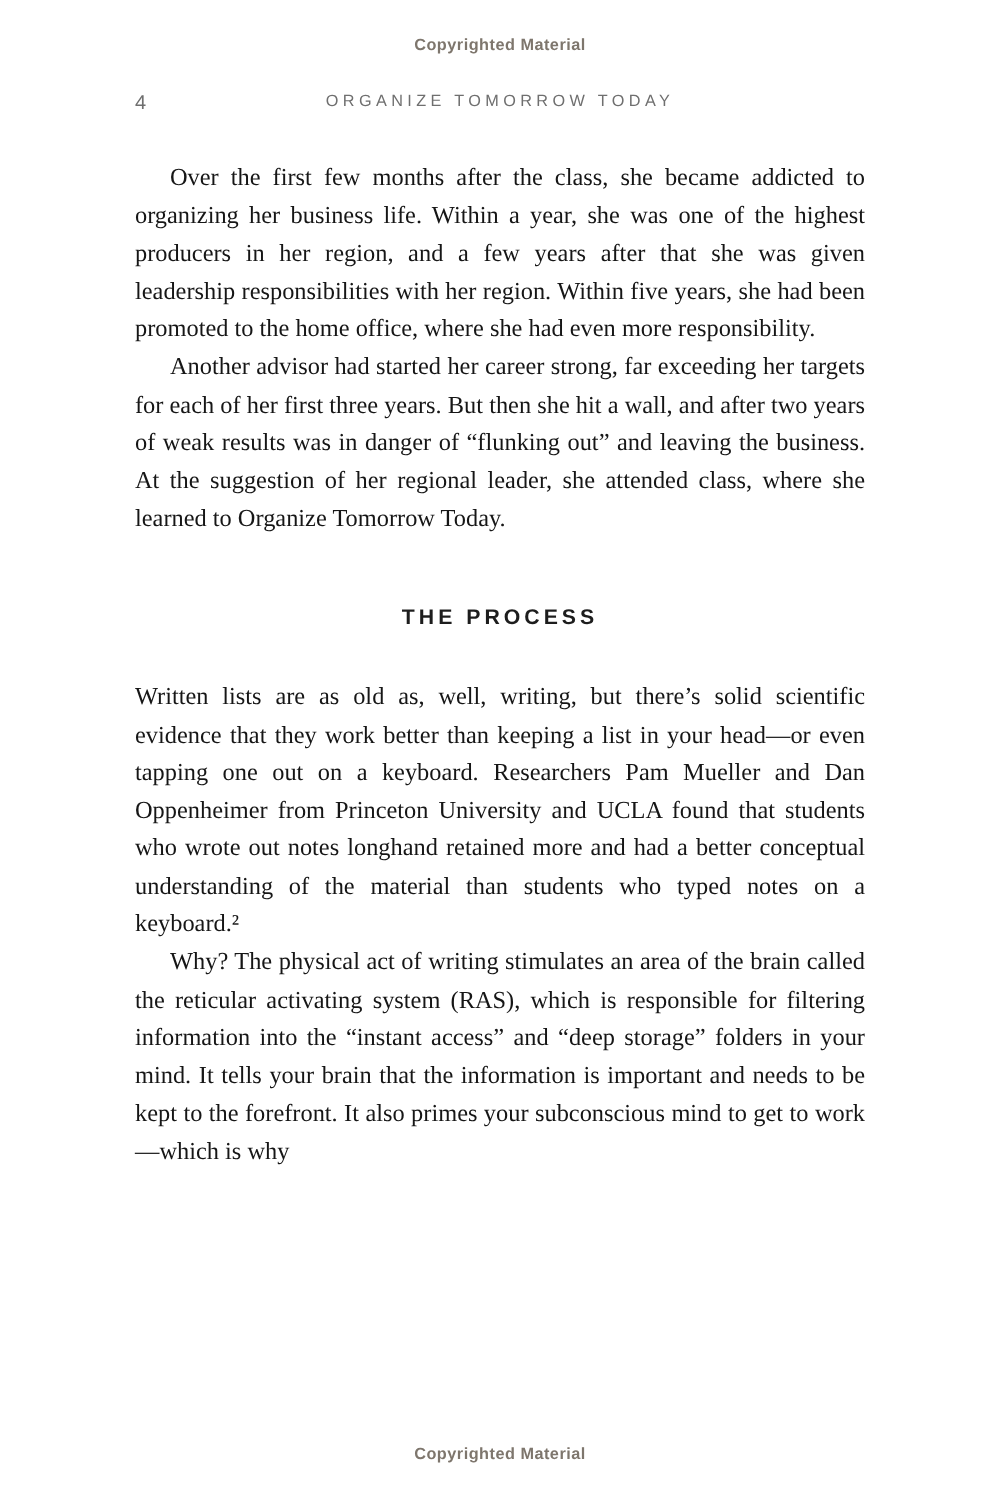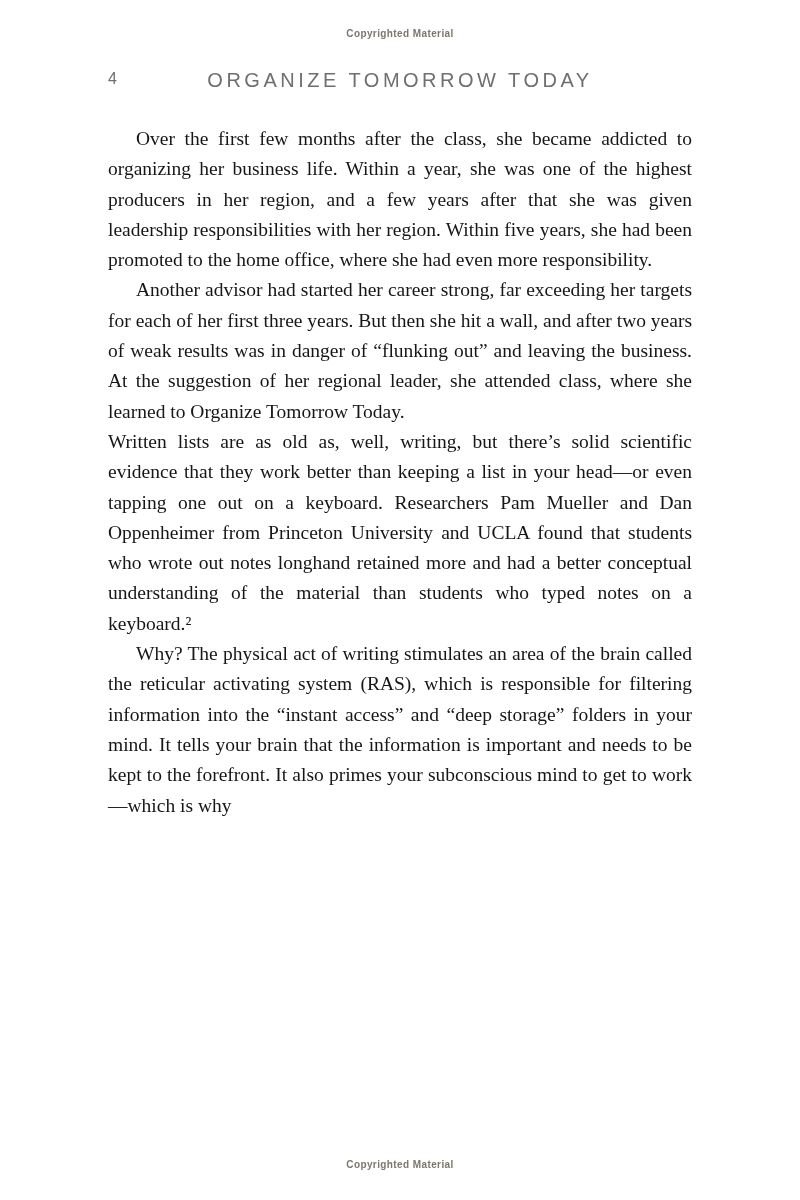--- a/index.html
+++ b/index.html
@@ -12,21 +12,21 @@
     overflow: hidden;
   }
   .page {
     position: absolute;
     inset: 0;
     background: #ffffff;
   }
   .copyright {
     font-family: "Liberation Sans", sans-serif;
     font-weight: bold;
-    font-size: 10px;
+    font-size: 13px;
     letter-spacing: 0.4px;
     color: #7e766d;
     text-align: center;
   }
   .copyright-top { padding-top: 28px; }
   .copyright-bottom {
     position: absolute;
     left: 0;
     right: 0;
     bottom: 30px;
@@ -40,21 +40,21 @@
     position: absolute;
     left: 108px;
     top: 1px;
     font-family: "Liberation Sans", sans-serif;
     font-size: 16px;
     color: #6f6f6f;
   }
   .running-title {
     text-align: center;
     font-family: "Liberation Sans", sans-serif;
-    font-size: 20px;
+    font-size: 13px;
     letter-spacing: 3.5px;
     color: #6f6f6f;
     white-space: nowrap;
   }
   .body-text {
     margin: 35px 108px 0 108px;
     font-size: 19.5px;
     line-height: 30.3px;
     color: #161616;
     text-align: justify;
@@ -80,20 +80,21 @@
 
   <div class="page-header">
     <span class="page-number">4</span>
     <div class="running-title">ORGANIZE TOMORROW TODAY</div>
   </div>
 
   <div class="body-text">
     <p class="indent">Over the first few months after the class, she became addicted to organizing her business life. Within a year, she was one of the highest producers in her region, and a few years after that she was given leadership responsibilities with her region. Within five years, she had been promoted to the home office, where she had even more responsibility.</p>
     <p class="indent">Another advisor had started her career strong, far exceeding her targets for each of her first three years. But then she hit a wall, and after two years of weak results was in danger of “flunking out” and leaving the business. At the suggestion of her regional leader, she attended class, where she learned to Organize Tomorrow Today.</p>
 
+    <h2 class="section-heading">THE PROCESS</h2>
 
     <p>Written lists are as old as, well, writing, but there’s solid scientific evidence that they work better than keeping a list in your head—or even tapping one out on a keyboard. Researchers Pam Mueller and Dan Oppenheimer from Princeton University and UCLA found that students who wrote out notes longhand retained more and had a better conceptual understanding of the material than students who typed notes on a keyboard.²</p>
     <p class="indent">Why? The physical act of writing stimulates an area of the brain called the reticular activating system (RAS), which is responsible for filtering information into the “instant access” and “deep storage” folders in your mind. It tells your brain that the information is important and needs to be kept to the forefront. It also primes your subconscious mind to get to work—which is why</p>
   </div>
 
   <div class="copyright copyright-bottom">Copyrighted Material</div>
 
 </div>
 
 </body></html>

